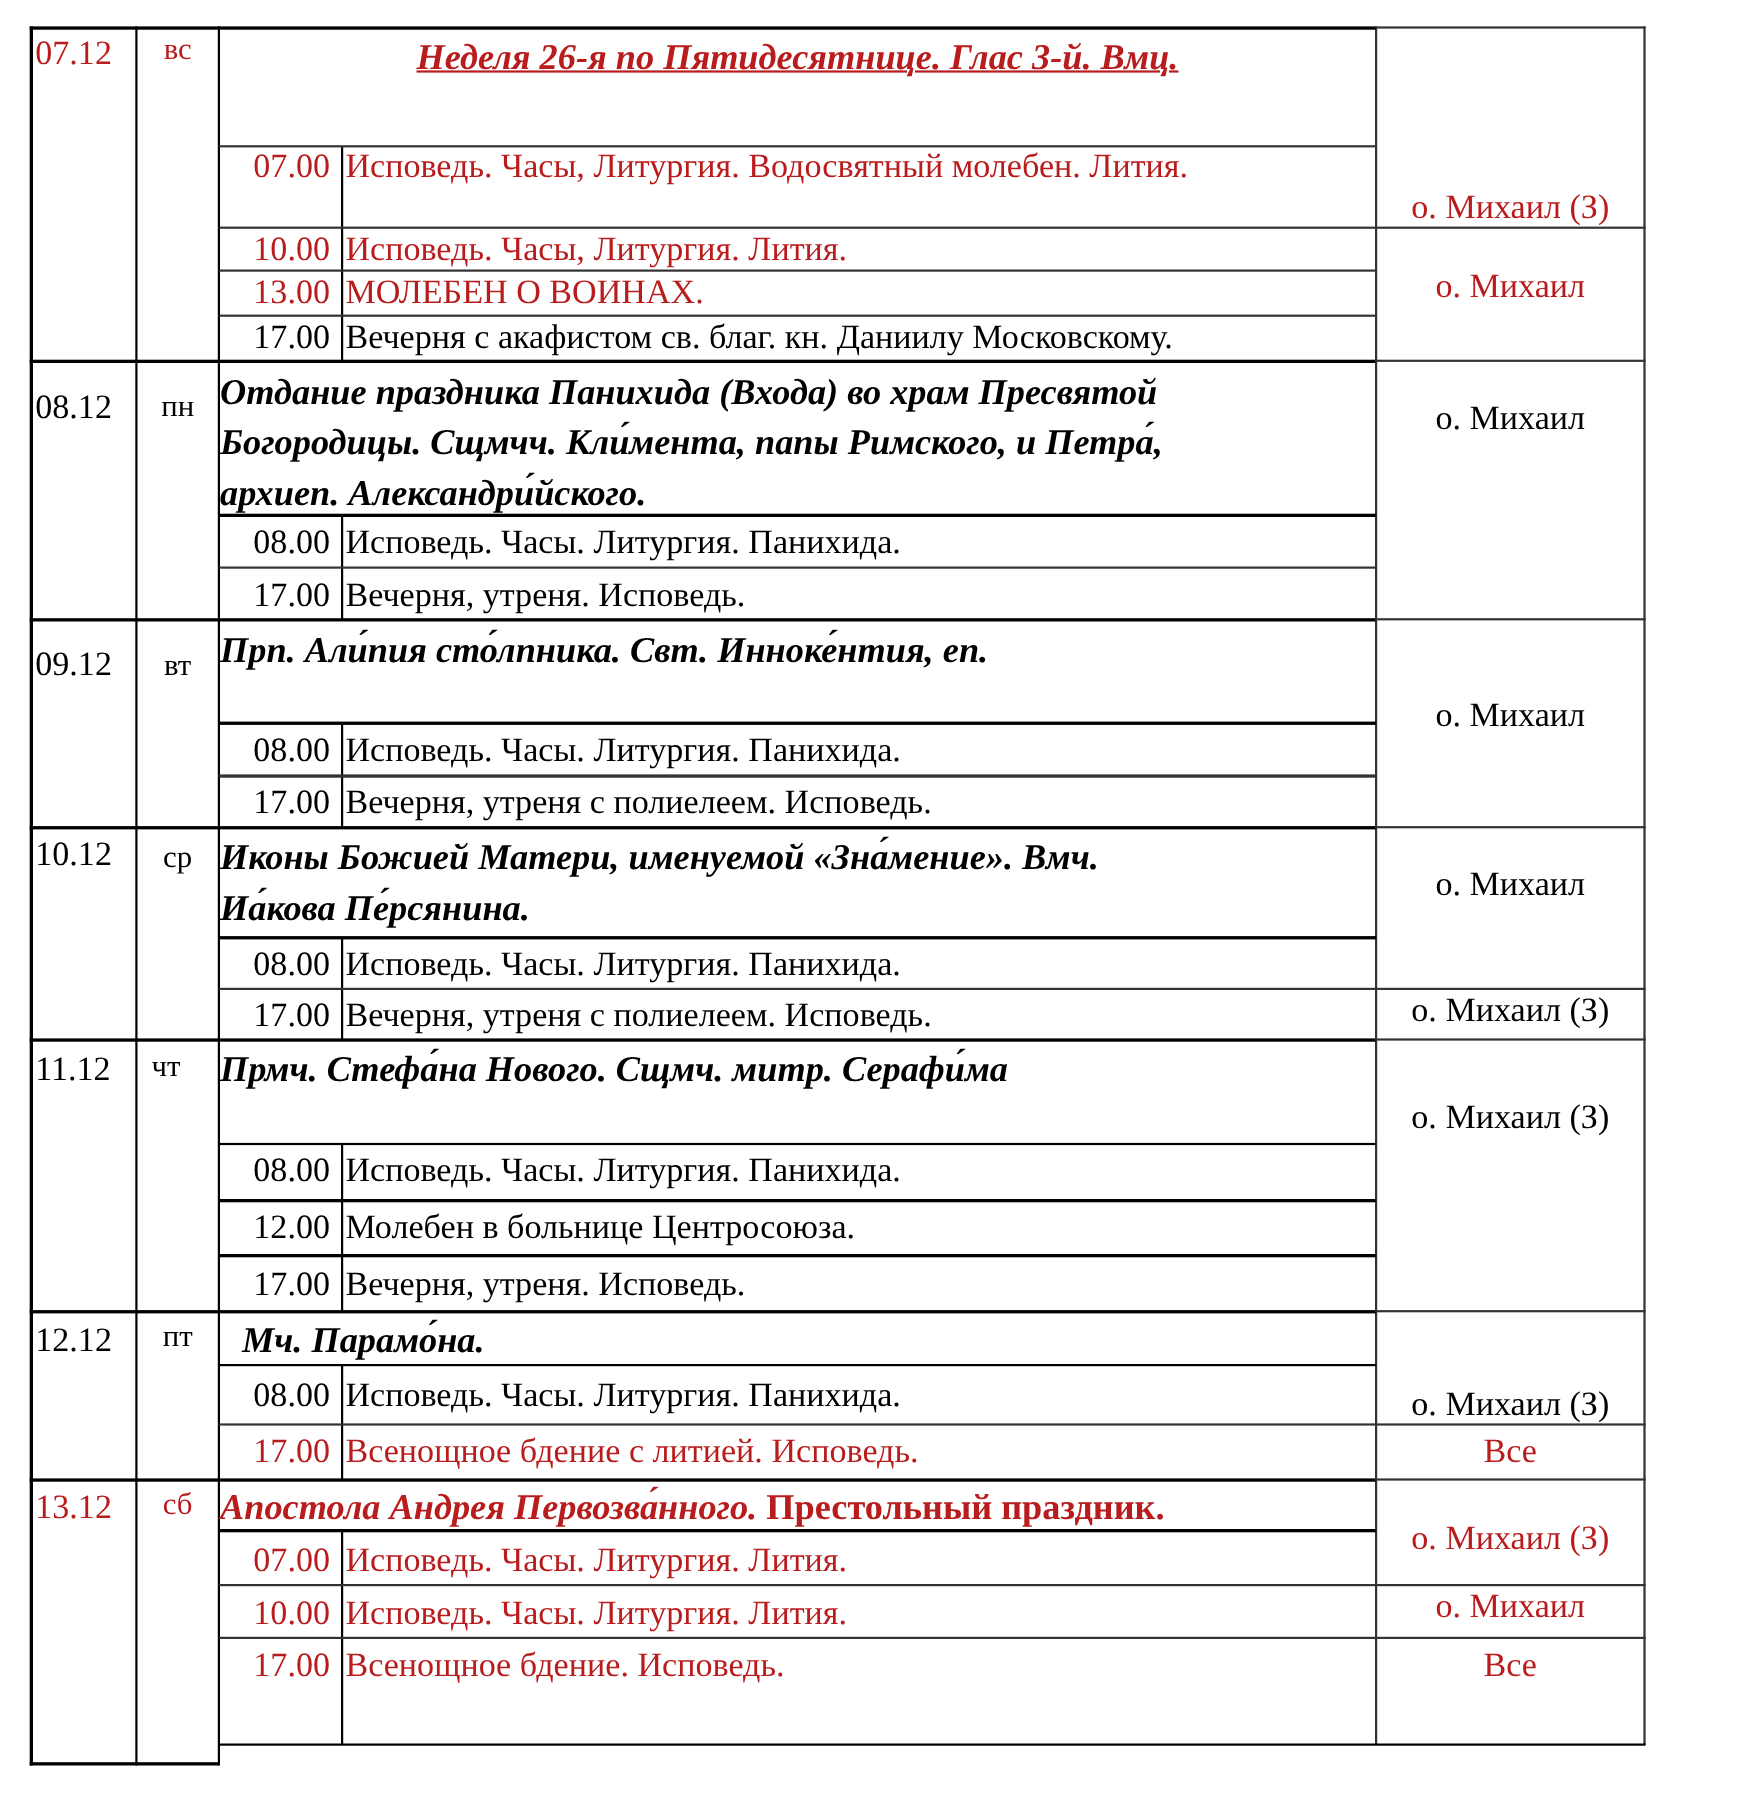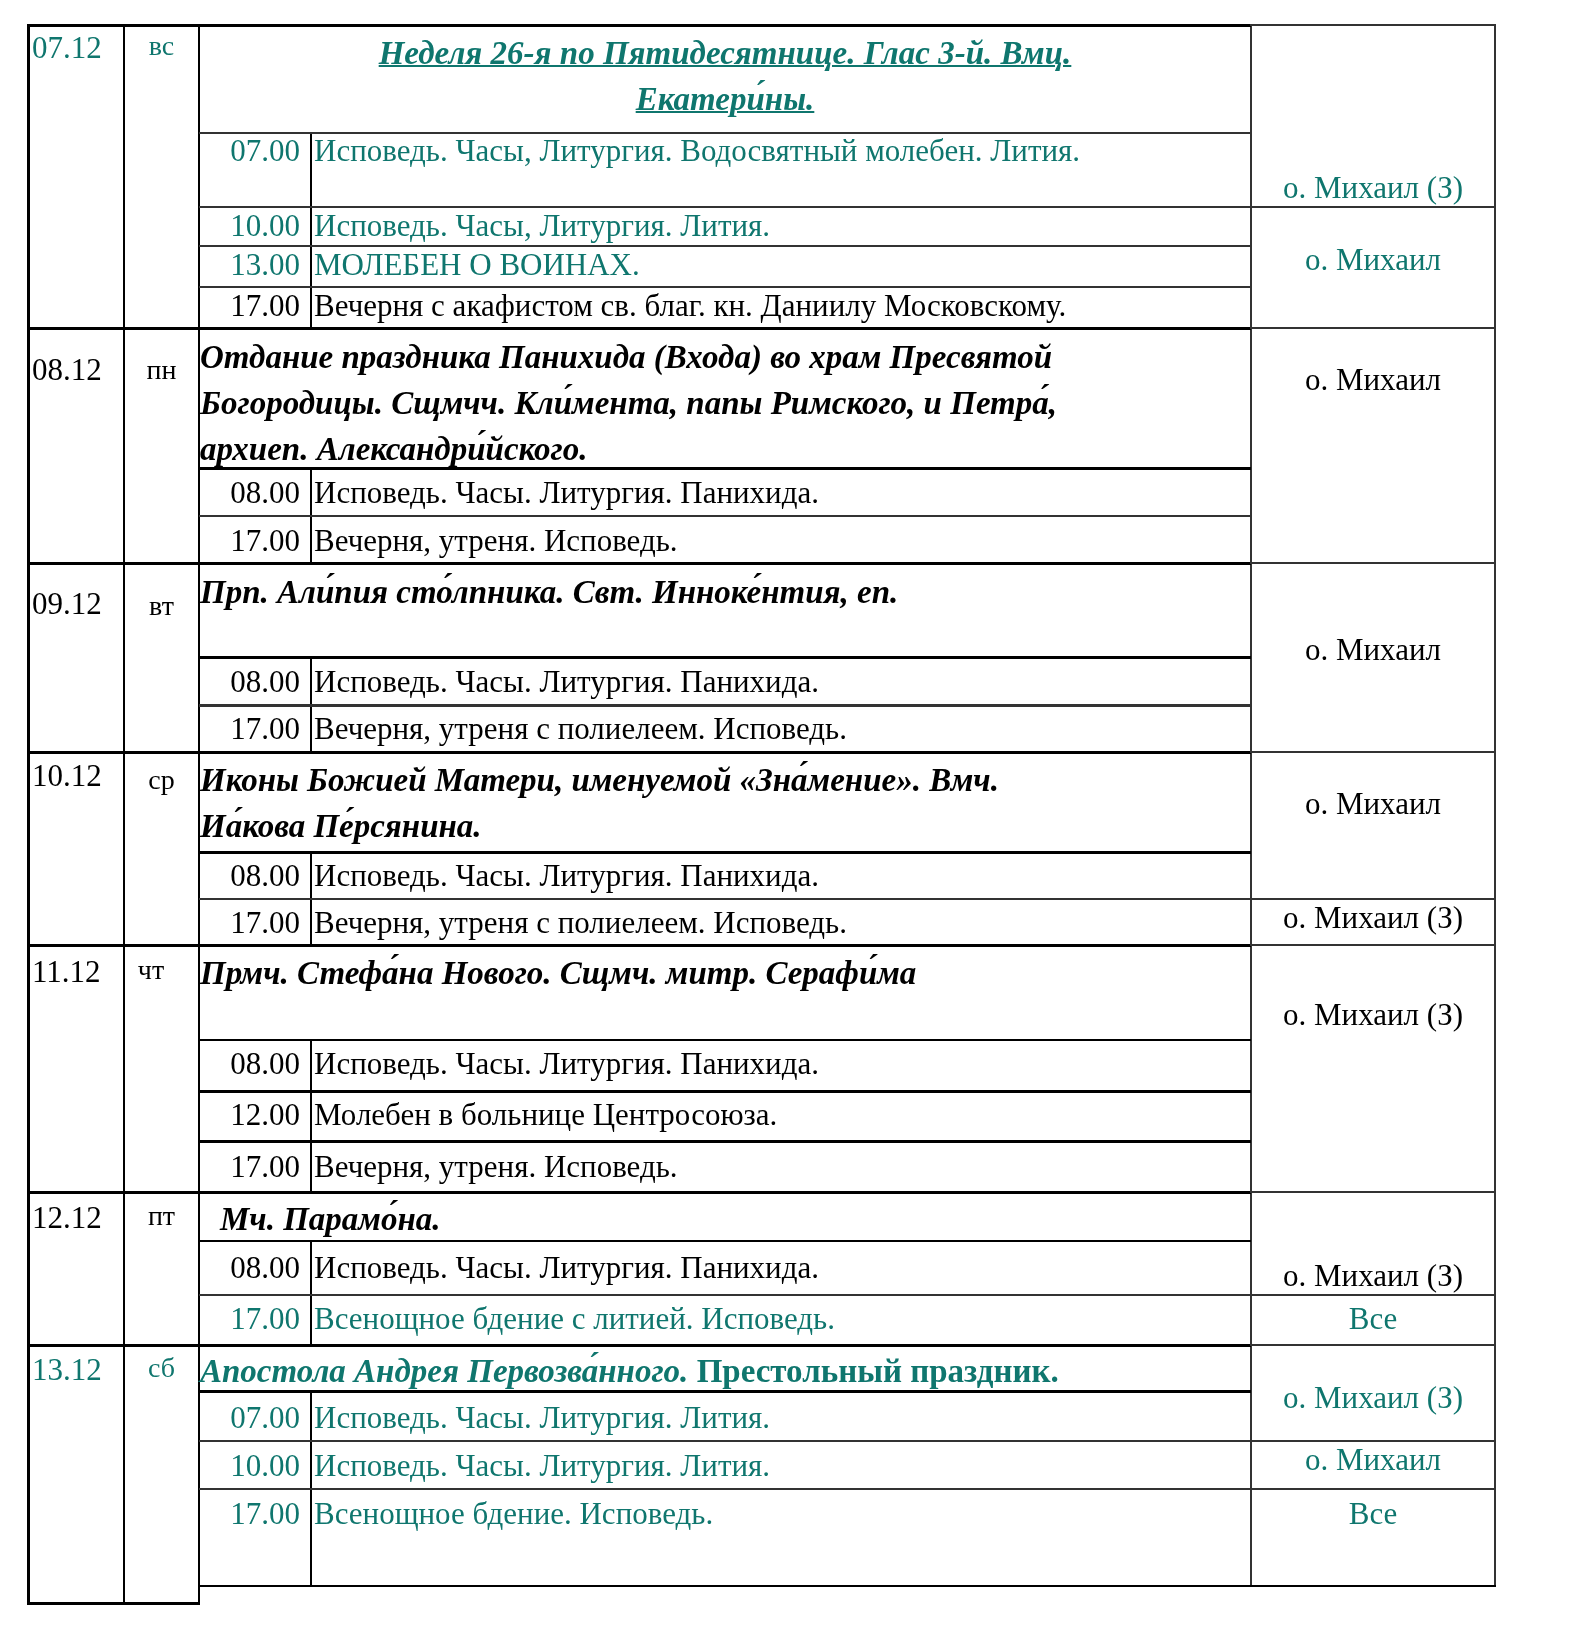--- a/index.html
+++ b/index.html
@@ -1,20 +1,20 @@
 <!DOCTYPE html>
 <html><head>
 <meta charset="utf-8">
 <style>
   html, body { margin: 0; padding: 0; background: #ffffff; }
   body { width: 1593px; height: 1642px; position: relative; overflow: hidden;
          font-family: "Liberation Serif", serif; color: #000; }
   .abs { position: absolute; box-sizing: border-box; }
   .txt { font-size: 31px; line-height: 36px; white-space: nowrap; }
-  .red { color: #0f766e; }
+  .red { color: #b91c1c; }
   .hl { position: absolute; background: #000; }
   .vl { position: absolute; background: #000; }
   .thin { background: #333; }
   .feast { font-weight: bold; font-style: italic; font-size: 33px; line-height: 46px; }
   .feast u { text-decoration: underline; text-decoration-thickness: 2px; }
   .center { text-align: center; }
   .right { text-align: right; }
   .date { font-size: 31px; line-height: 36px; }
   .dow  { font-size: 28px; line-height: 32px; text-align: center; }
 </style>
@@ -77,21 +77,20 @@
   <div class="hl thin" style="left:199px;top:1440px;width:1297px;height:2px;"></div>
   <div class="hl thin" style="left:199px;top:1488px;width:1297px;height:2px;"></div>
   <div class="hl" style="left:199px;top:1585px;width:1297px;height:2px;"></div>
   <div class="hl" style="left:27px;top:1602px;width:172px;height:3px;"></div>
 
   <div>
     <div class="abs date red" style="left:32px;top:30px;">07.12</div>
     <div class="abs dow red" style="left:125px;top:30px;width:73px;">вс</div>
     <div class="abs feast red center" style="left:200px;top:30px;width:1050px;">
       <div><u>Неделя 26-я по Пятидесятнице. Глас 3-й. Вмц. </u></div>
-      <div><u>Екатери́ны.</u></div>
     </div>
     <div class="abs txt red right" style="left:200px;top:133px;width:100px;">07.00</div>
     <div class="abs txt red" style="left:314px;top:133px;">Исповедь. Часы, Литургия. Водосвятный молебен. Лития.</div>
     <div class="abs txt red right" style="left:200px;top:208px;width:100px;">10.00</div>
     <div class="abs txt red" style="left:314px;top:208px;">Исповедь. Часы, Литургия. Лития.</div>
     <div class="abs txt red right" style="left:200px;top:247px;width:100px;">13.00</div>
     <div class="abs txt red" style="left:314px;top:247px;">МОЛЕБЕН О ВОИНАХ.</div>
     <div class="abs txt right" style="left:200px;top:288px;width:100px;">17.00</div>
     <div class="abs txt" style="left:314px;top:288px;">Вечерня с акафистом св. благ. кн. Даниилу Московскому.</div>
     <div class="abs txt red center" style="left:1252px;top:170px;width:242px;">о. Михаил (З)</div>

